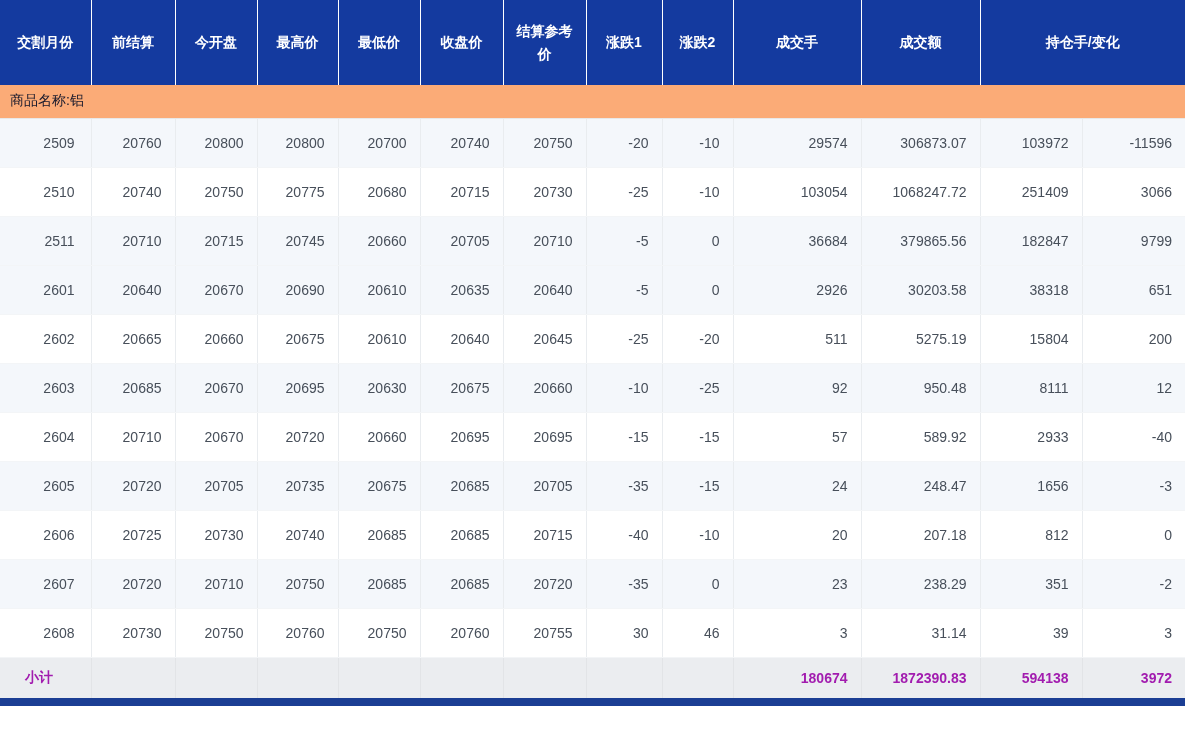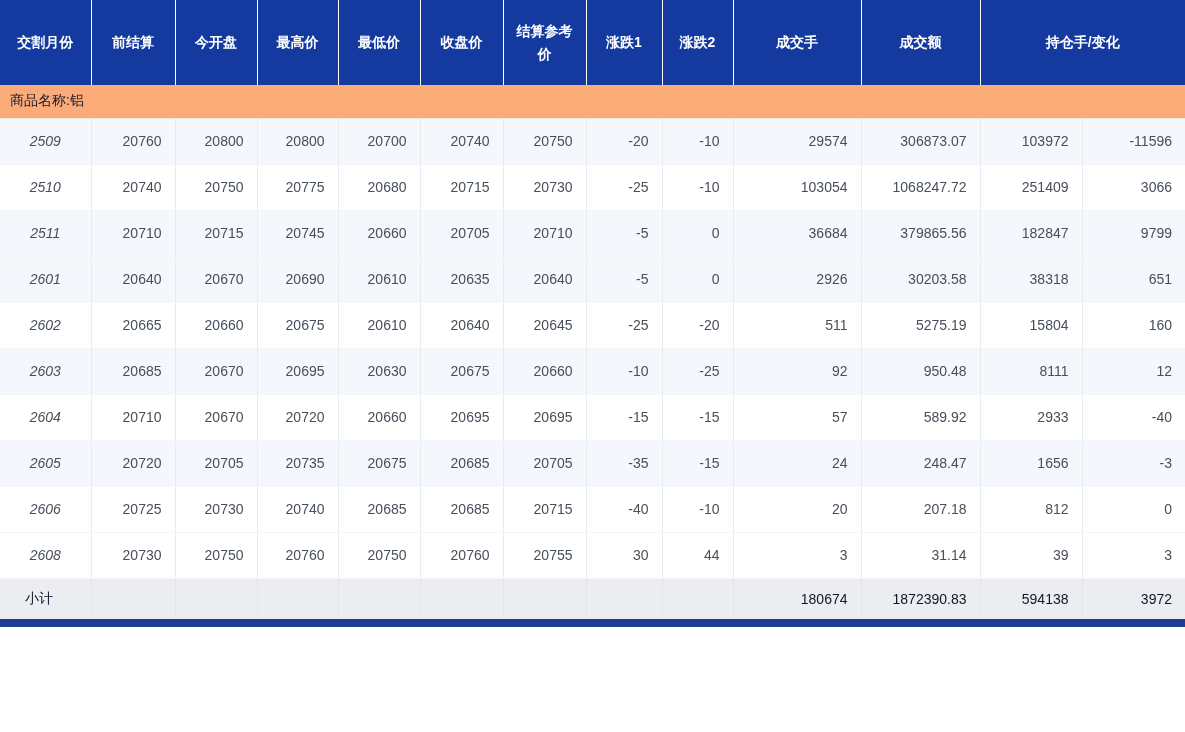--- a/index.html
+++ b/index.html
@@ -55,28 +55,28 @@
     padding: 0 13px 0 0;
     border-right: 1px solid #e9ecef;
     border-bottom: 1px solid #f3f5f7;
     background: #ffffff;
     white-space: nowrap;
     overflow: hidden;
     box-sizing: border-box;
   }
   tbody td:last-child { border-right: none; }
   tbody tr.alt td { background: #f4f7fb; }
-  tbody td.center { text-align: center; padding: 8px; font-style: italic; }
+  tbody td.center { padding: 16px; }
   
   tfoot td {
     height: 41px;
     background: #ebedf0;
     font-size: 14px;
-    font-weight: normal;
-    color: #0f172a;
+    font-weight: bold;
+    color: #a21caf;
     text-align: right;
     padding: 0 13px 0 0;
     border-right: 1px solid #e2e4e7;
     box-sizing: border-box;
     white-space: nowrap;
   }
   tfoot td:last-child { border-right: none; }
   tfoot td.label { text-align: left; padding: 0 0 0 25px; }
   
   .bottom-bar {
@@ -193,21 +193,21 @@
           <td>20660</td>
           <td>20675</td>
           <td>20610</td>
           <td>20640</td>
           <td>20645</td>
           <td>-25</td>
           <td>-20</td>
           <td>511</td>
           <td>5275.19</td>
           <td>15804</td>
-          <td>160</td>
+          <td>200</td>
         </tr>
         <tr class="alt">
           <td class="center">2603</td>
           <td>20685</td>
           <td>20670</td>
           <td>20695</td>
           <td>20630</td>
           <td>20675</td>
           <td>20660</td>
           <td>-10</td>
@@ -255,30 +255,45 @@
           <td>20685</td>
           <td>20685</td>
           <td>20715</td>
           <td>-40</td>
           <td>-10</td>
           <td>20</td>
           <td>207.18</td>
           <td>812</td>
           <td>0</td>
         </tr>
+        <tr class="alt">
+          <td class="center">2607</td>
+          <td>20720</td>
+          <td>20710</td>
+          <td>20750</td>
+          <td>20685</td>
+          <td>20685</td>
+          <td>20720</td>
+          <td>-35</td>
+          <td>0</td>
+          <td>23</td>
+          <td>238.29</td>
+          <td>351</td>
+          <td>-2</td>
+        </tr>
         <tr>
           <td class="center">2608</td>
           <td>20730</td>
           <td>20750</td>
           <td>20760</td>
           <td>20750</td>
           <td>20760</td>
           <td>20755</td>
           <td>30</td>
-          <td>44</td>
+          <td>46</td>
           <td>3</td>
           <td>31.14</td>
           <td>39</td>
           <td>3</td>
         </tr>
       </tbody>
     <tfoot>
       <tr>
         <td class="label">小计</td>
         <td></td>

